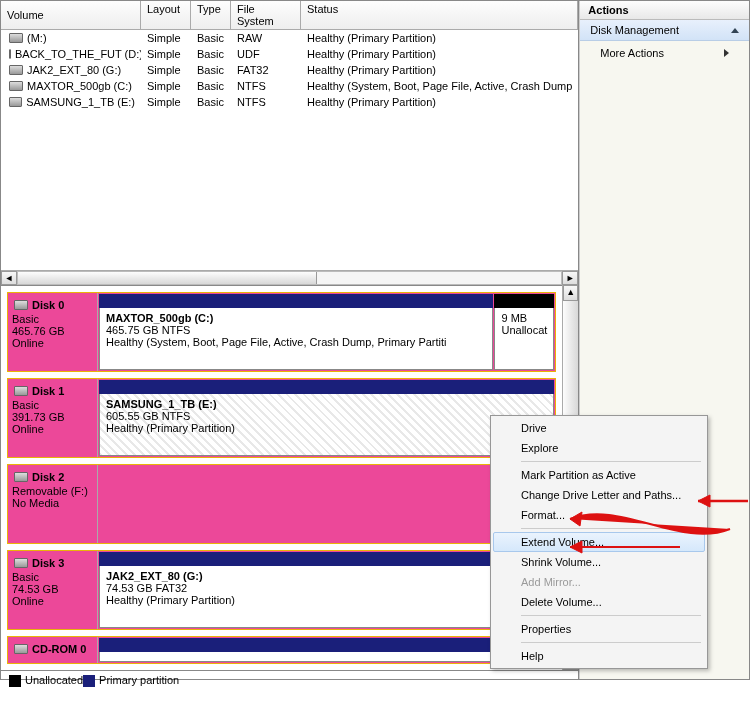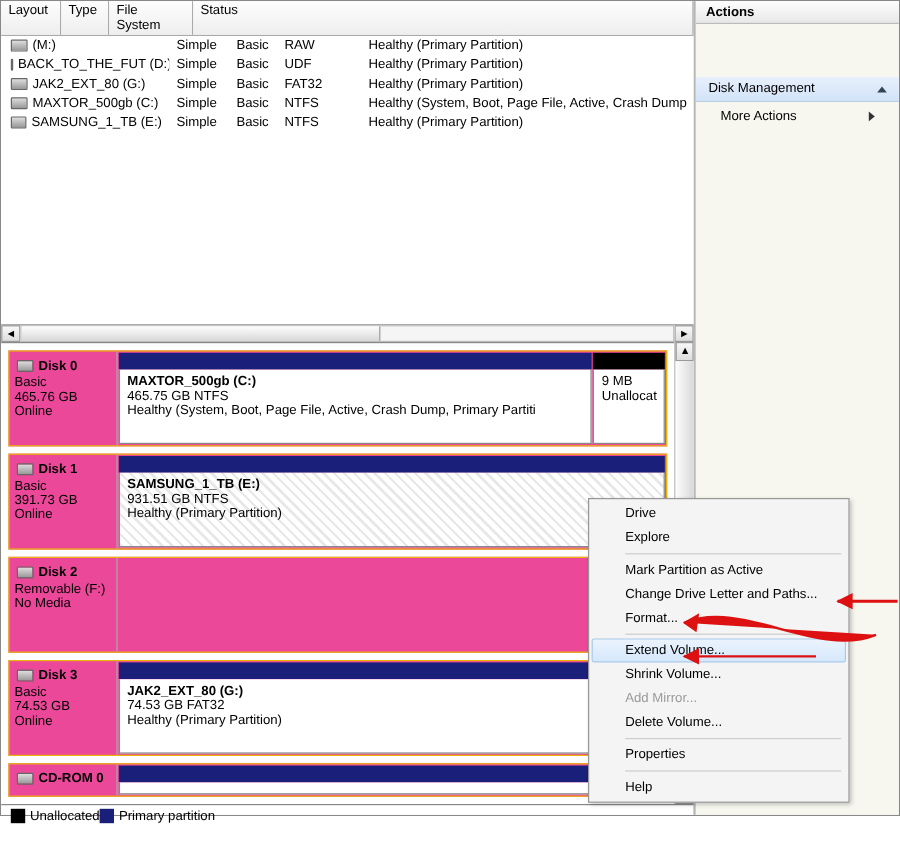--- a/index.html
+++ b/index.html
@@ -42,21 +42,21 @@
 .part-body.hatched { background-image: repeating-linear-gradient(45deg,#e8e8e8 0,#e8e8e8 2px,#fff 2px,#fff 6px); }
 .part-body .pname { font-weight: bold; }
 .disk-iconrow { display:flex; align-items:center; gap:4px; margin-bottom:2px;}
 
 
 .legend { padding: 3px 8px; border-top: 1px solid #888; display: flex; align-items: center; }
 .legend .sw { width: 12px; height: 12px; display: inline-block; margin-right: 4px; vertical-align: middle; }
 
 
 .actions-hdr { background: linear-gradient(#fdfdfd,#e8e8e8); padding: 3px 8px; font-weight: bold; border-bottom: 1px solid #bbb; }
-.actions-section { background: linear-gradient(#e8f0fc,#d2e3f7); padding: 4px 10px; border-bottom: 1px solid #b8cde6; display: flex; justify-content: space-between; align-items: center; margin-top: 44px; }
+.actions-section { background: linear-gradient(#e8f0fc,#d2e3f7); padding: 4px 10px; border-bottom: 1px solid #b8cde6; display: flex; justify-content: space-between; align-items: center; }
 .actions-sub { padding: 6px 20px; display: flex; justify-content: space-between; align-items: center; }
 .tri-up { width: 0; height: 0; border-left: 4px solid transparent; border-right: 4px solid transparent; border-bottom: 5px solid #345; }
 .tri-right { width: 0; height: 0; border-top: 4px solid transparent; border-bottom: 4px solid transparent; border-left: 5px solid #333; }
 
 
 .ctx-menu { position: absolute; left: 490px; top: 415px; width: 218px; background: #f4f4f4; border: 1px solid #979797; box-shadow: 2px 2px 4px rgba(0,0,0,.25); padding: 2px; }
 .ctx-item { padding: 4px 10px 4px 28px; cursor: default; }
 .ctx-item.hover { background: linear-gradient(#eaf3fd,#d5e8fb); border: 1px solid #a8c8ec; border-radius: 2px; padding: 3px 9px 3px 27px; }
 .ctx-item.disabled { color: #9a9a9a; }
 .ctx-sep { height: 1px; background: #ccc; margin: 3px 4px 3px 28px; }
@@ -74,20 +74,21 @@
 
 .disk-flex { display:flex; flex:1; }
 </style>
 </head>
 <body>
 
 <div class="main-area">
   <div class="left-pane">
 
     <div class="vol-header">
+      <div class="col c-vol">Volume</div>
       <div class="col c-lay">Layout</div>
       <div class="col c-type">Type</div>
       <div class="col c-fs">File System</div>
       <div class="col c-stat">Status</div>
     </div>
 
     <div class="vol-body" id="vol-body">
         <div class="vol-row">
           <div class="col c-vol">
             <span class="drive-icon"></span>
@@ -187,21 +188,21 @@
               </div>
     <div>Basic</div>
               <div>391.73 GB</div>
               <div>Online</div>
             </div>
             <div class="disk-parts">
               <div class="partition" style="flex: 1 1 0%;">
                 <div class="part-bar bar-primary"></div>
                 <div class="part-body hatched">
                   <div class="pname">SAMSUNG_1_TB  (E:)</div>
-                  <div>931.51 GB NTFS</div>
+                  <div>605.55 GB NTFS</div>
                   <div>Healthy (Primary Partition)</div>
                 </div>
               </div>
             </div>
           </div>
           <div class="disk-row">
             <div class="disk-info">
               <div class="disk-iconrow">
                 <span class="drive-icon"></span>
                 <span class="dname">Disk 2</span>

